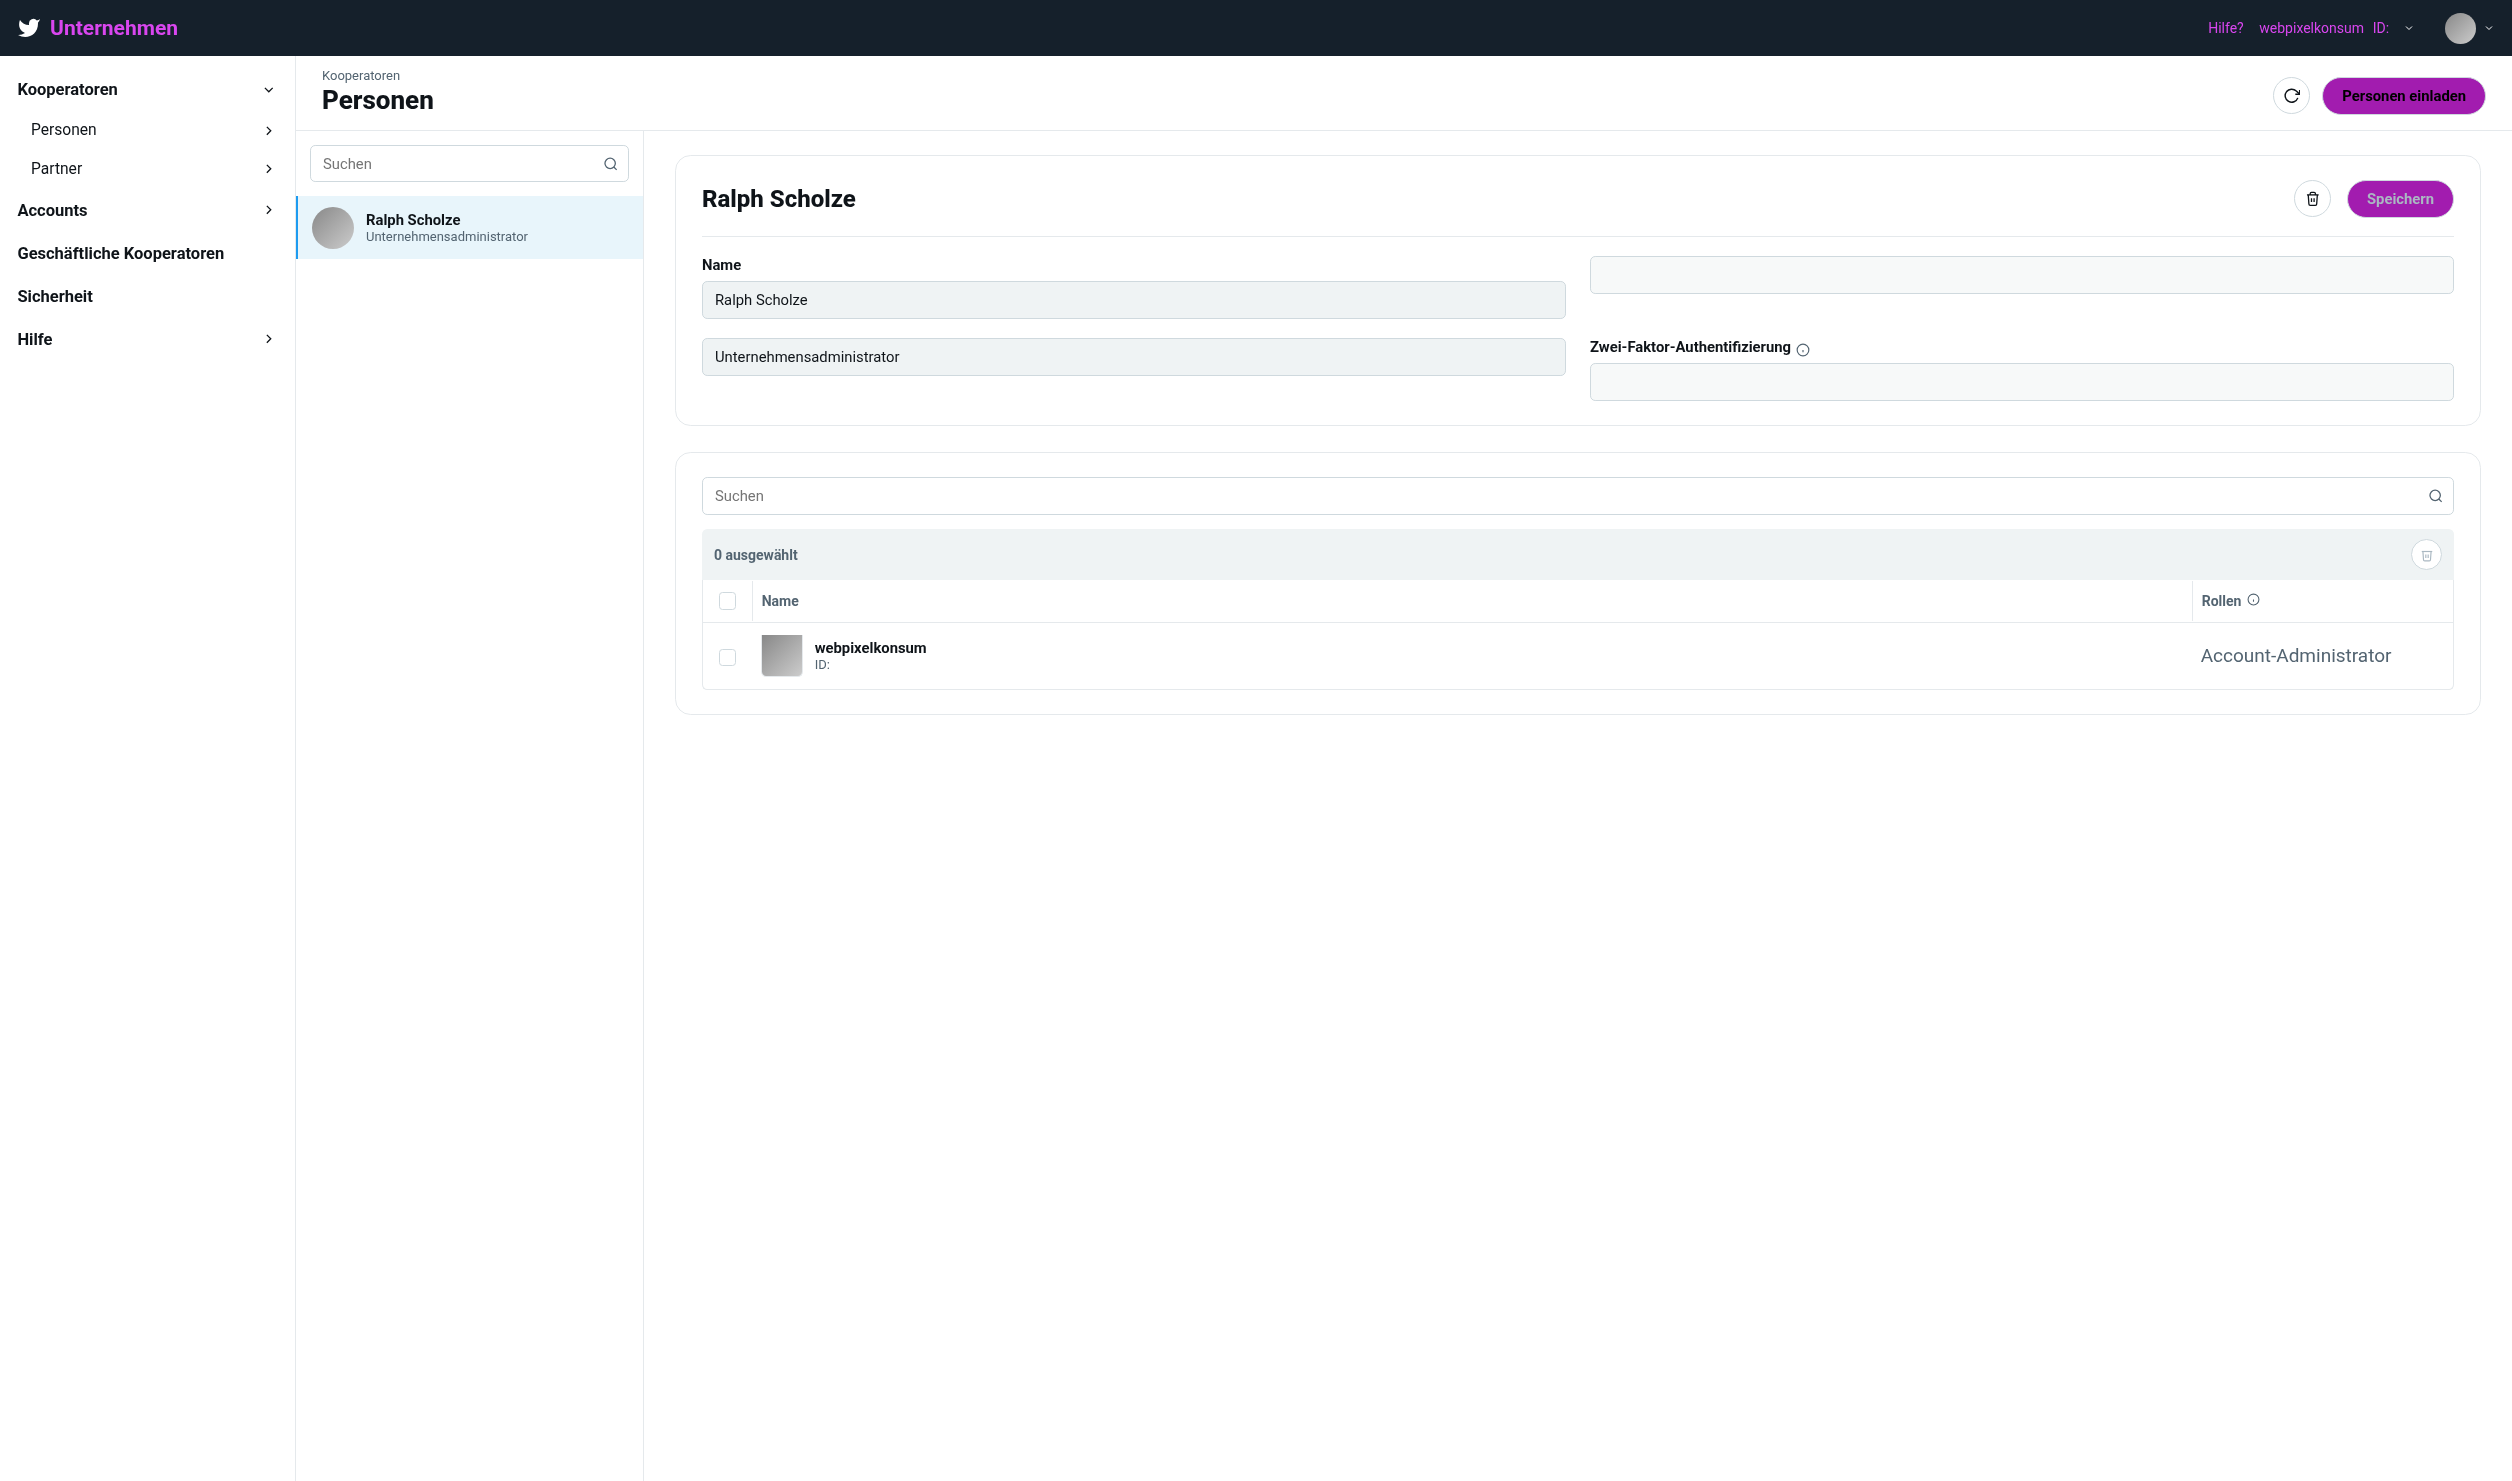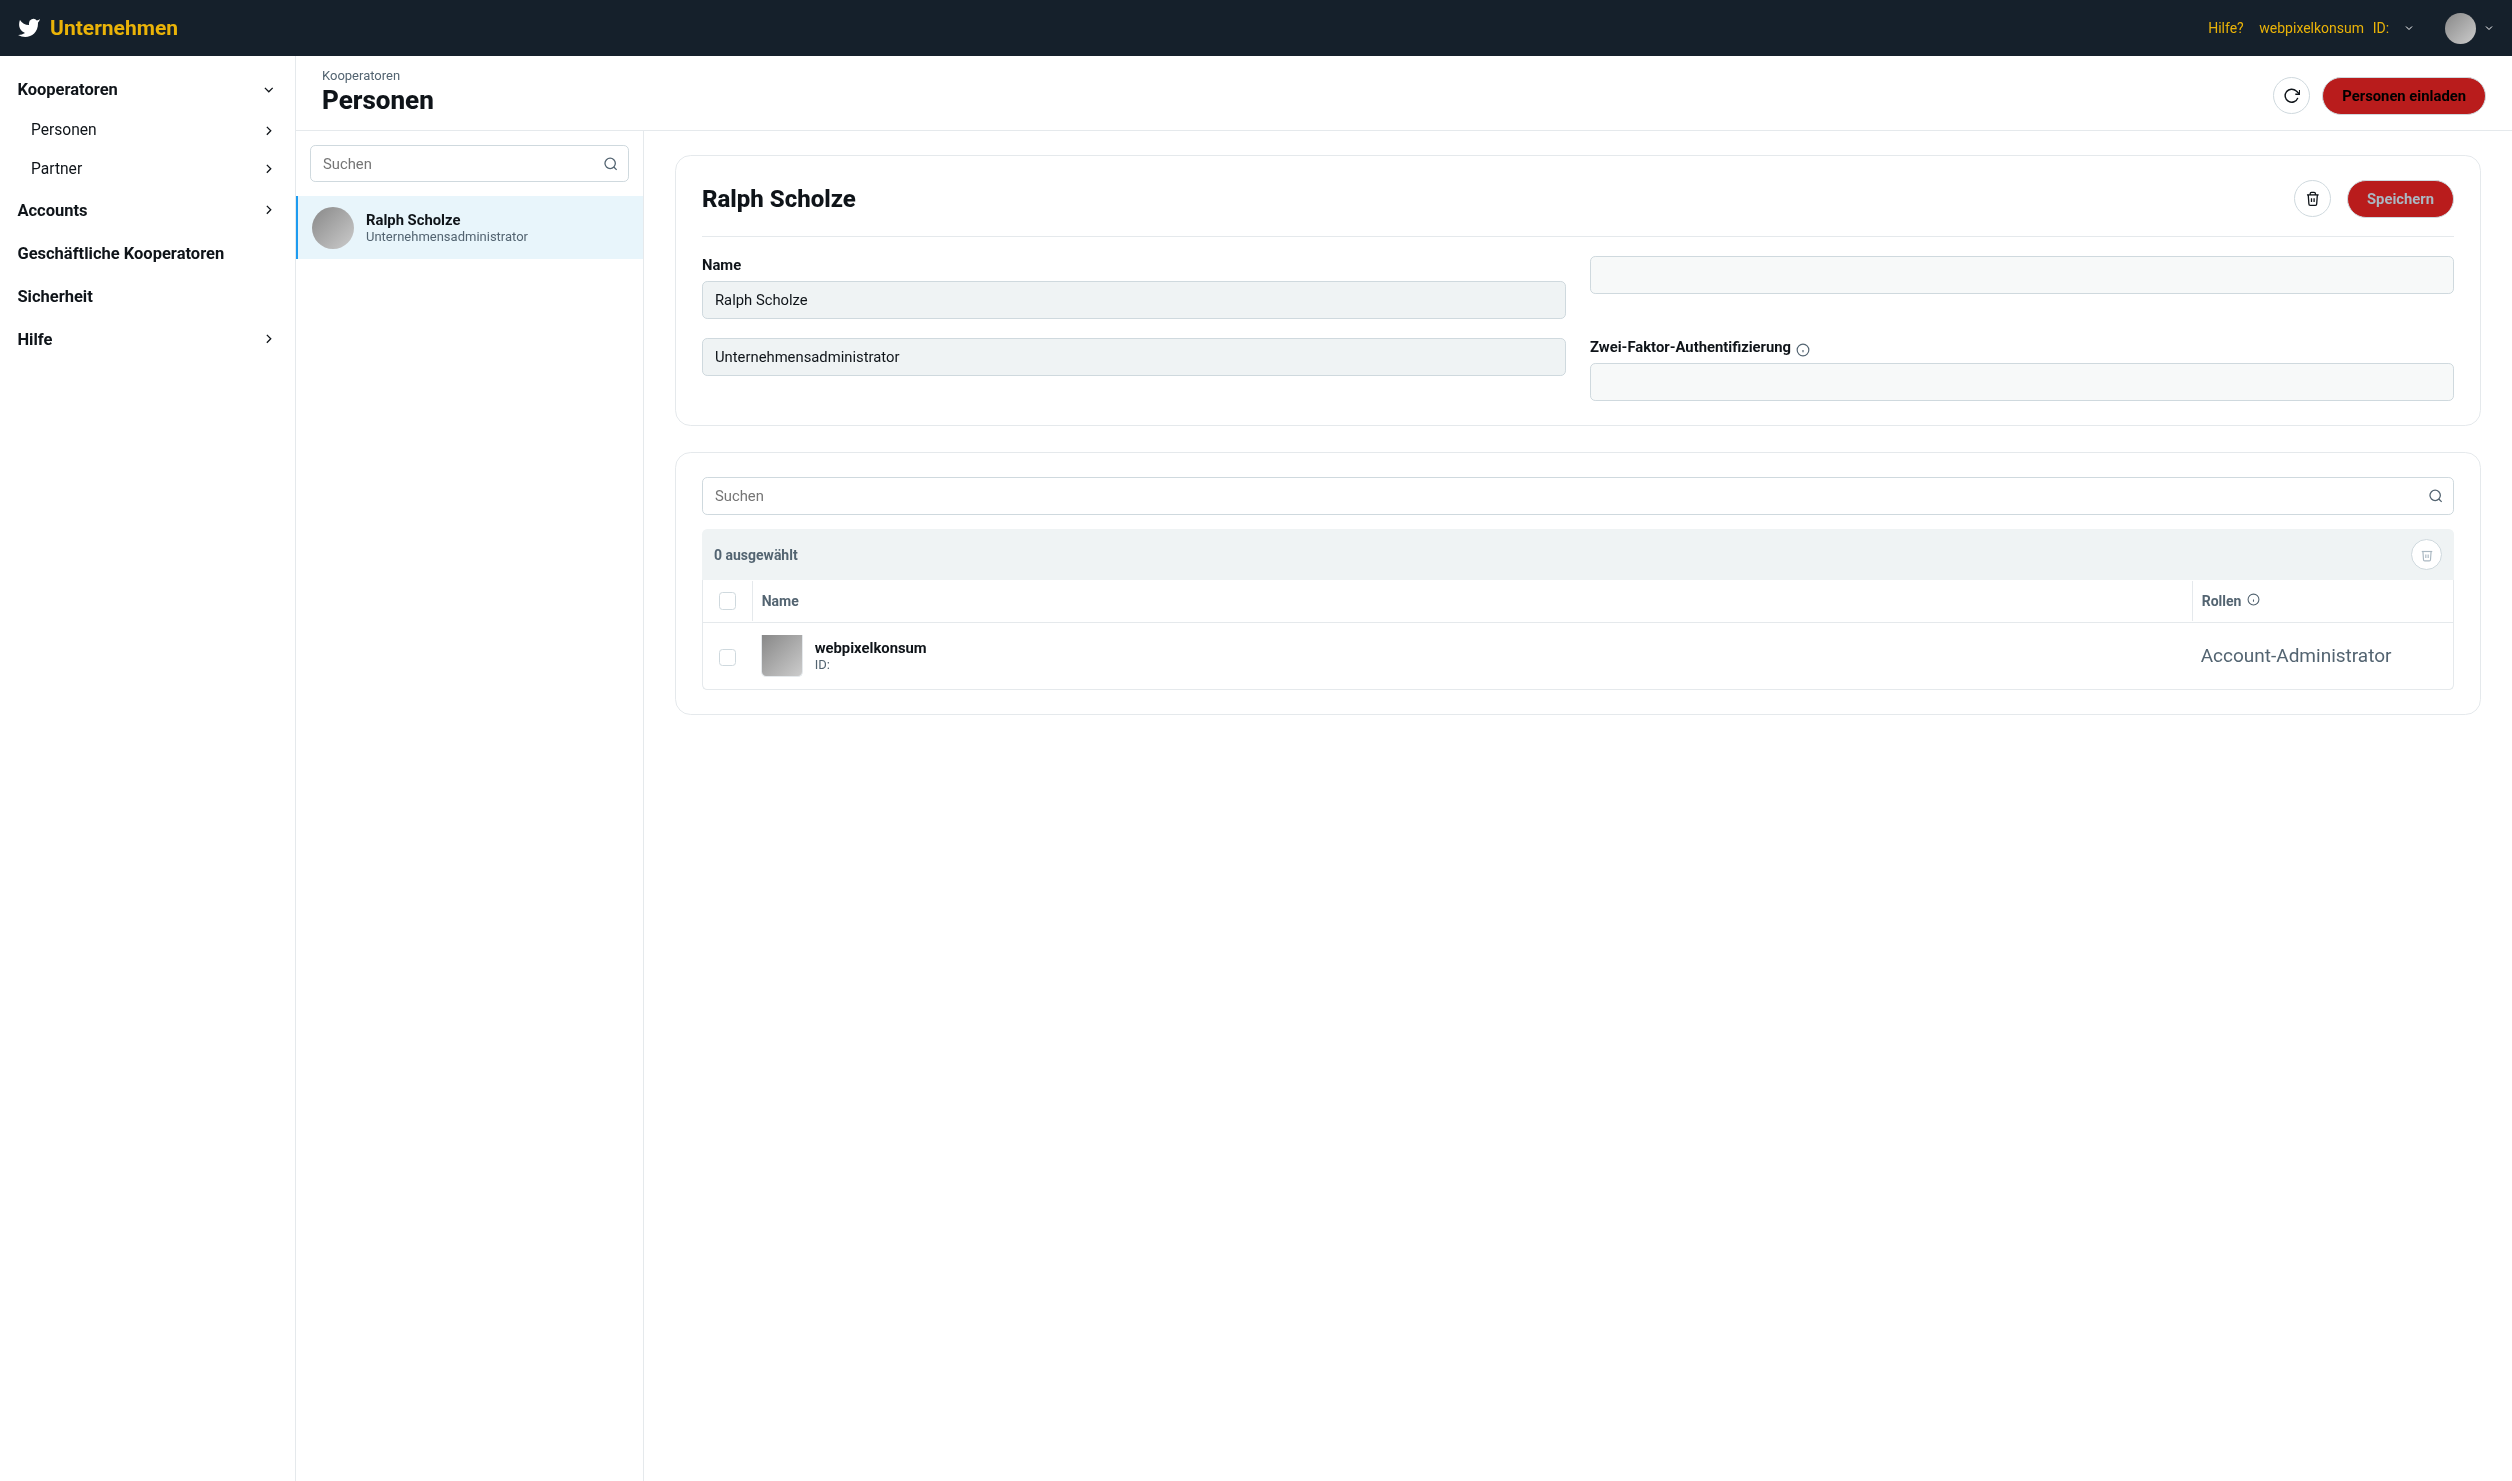--- a/index.html
+++ b/index.html
@@ -1,17 +1,17 @@
 <!DOCTYPE html>
 <html style="font-size:14px"><head>
 <meta charset="utf-8">
 <style>
 * { margin: 0; padding: 0; box-sizing: border-box; font-family: -apple-system, BlinkMacSystemFont, "Segoe UI", Roboto, Helvetica, Arial, sans-serif; }
 body { background: #fff; color: #0f1419; }
-.header { background: #15202b; height: 56px; display: flex; align-items: center; padding: 0 17.4px; color: #eab308; }
+.header { background: #15202b; height: 56px; display: flex; align-items: center; padding: 0 17.4px; color: #d946ef; }
 .header-left { display: flex; align-items: center; gap: 8.7px; }
 .header-title { font-size: 21px; font-weight: 700; }
 .header-right { margin-left: auto; display: flex; align-items: center; gap: 15.6px; font-size: 14px; }
 .header-link { cursor: pointer; }
 .header-acct { display: flex; align-items: center; gap: 5.2px; cursor: pointer; }
 .header-avatar-wrap { display: flex; align-items: center; gap: 7px; margin-left: 14px; cursor: pointer; }
 .avatar-img { width: 31px; height: 31px; border-radius: 50%; background: linear-gradient(135deg, #888, #ccc); display: inline-block; }
 .avatar-img.med { width: 42px; height: 42px; }
 .avatar-img.tbl { width: 42px; height: 42px; }
 
@@ -21,21 +21,21 @@
 .side-item { display: flex; align-items: center; justify-content: space-between; padding: 12px 17.4px; font-size: 16.5px; font-weight: 700; cursor: pointer; }
 .side-sub { display: flex; align-items: center; justify-content: space-between; padding: 10.4px 17.4px 10.4px 31px; font-size: 15.6px; font-weight: 400; cursor: pointer; }
 .side-icon { width: 17.4px; height: 17.4px; display: inline-flex; align-items: center; justify-content: center; color: #0f1419; }
 
 .main { flex: 1; display: flex; flex-direction: column; overflow: auto; }
 .page-header { padding: 12px 26px 15.6px 26px; display: flex; align-items: flex-end; border-bottom: 0.9px solid #e5e9ec; }
 .breadcrumb { font-size: 13px; color: #536471; margin-bottom: 1.7px; }
 .page-title { font-size: 26px; font-weight: 800; }
 .page-header-actions { margin-left: auto; display: flex; align-items: center; gap: 12px; }
 .icon-btn { width: 37px; height: 37px; border: 0.9px solid #cfd9de; border-radius: 50%; background: #fff; display: inline-flex; align-items: center; justify-content: center; cursor: pointer; }
-.pill-btn { height: 38px; padding: 0 19px; border: 0.9px solid #cfd9de; border-radius: 19px; background: #b91c1c; font-size: 14.8px; font-weight: 700; cursor: pointer; }
+.pill-btn { height: 38px; padding: 0 19px; border: 0.9px solid #cfd9de; border-radius: 19px; background: #a21caf; font-size: 14.8px; font-weight: 700; cursor: pointer; }
 .pill-btn.disabled { color: #aab8c2; cursor: default; }
 
 .content { display: flex; flex: 1; }
 .list-col { width: 348px; border-right: 0.9px solid #e5e9ec; }
 .search-wrap { padding: 14px; }
 .search-input { width: 100%; height: 37px; border: 0.9px solid #cfd9de; border-radius: 5.2px; padding: 0 35px 0 12px; font-size: 14.8px; background: #fff; }
 .search-box { position: relative; }
 .search-icon-right { position: absolute; right: 10.4px; top: 50%; transform: translateY(-50%); color: #536471; }
 
 .person-item { display: flex; align-items: center; gap: 12px; padding: 10.4px 14px; background: #e8f5fb; border-left: 2.6px solid #1d9bf0; cursor: pointer; }

